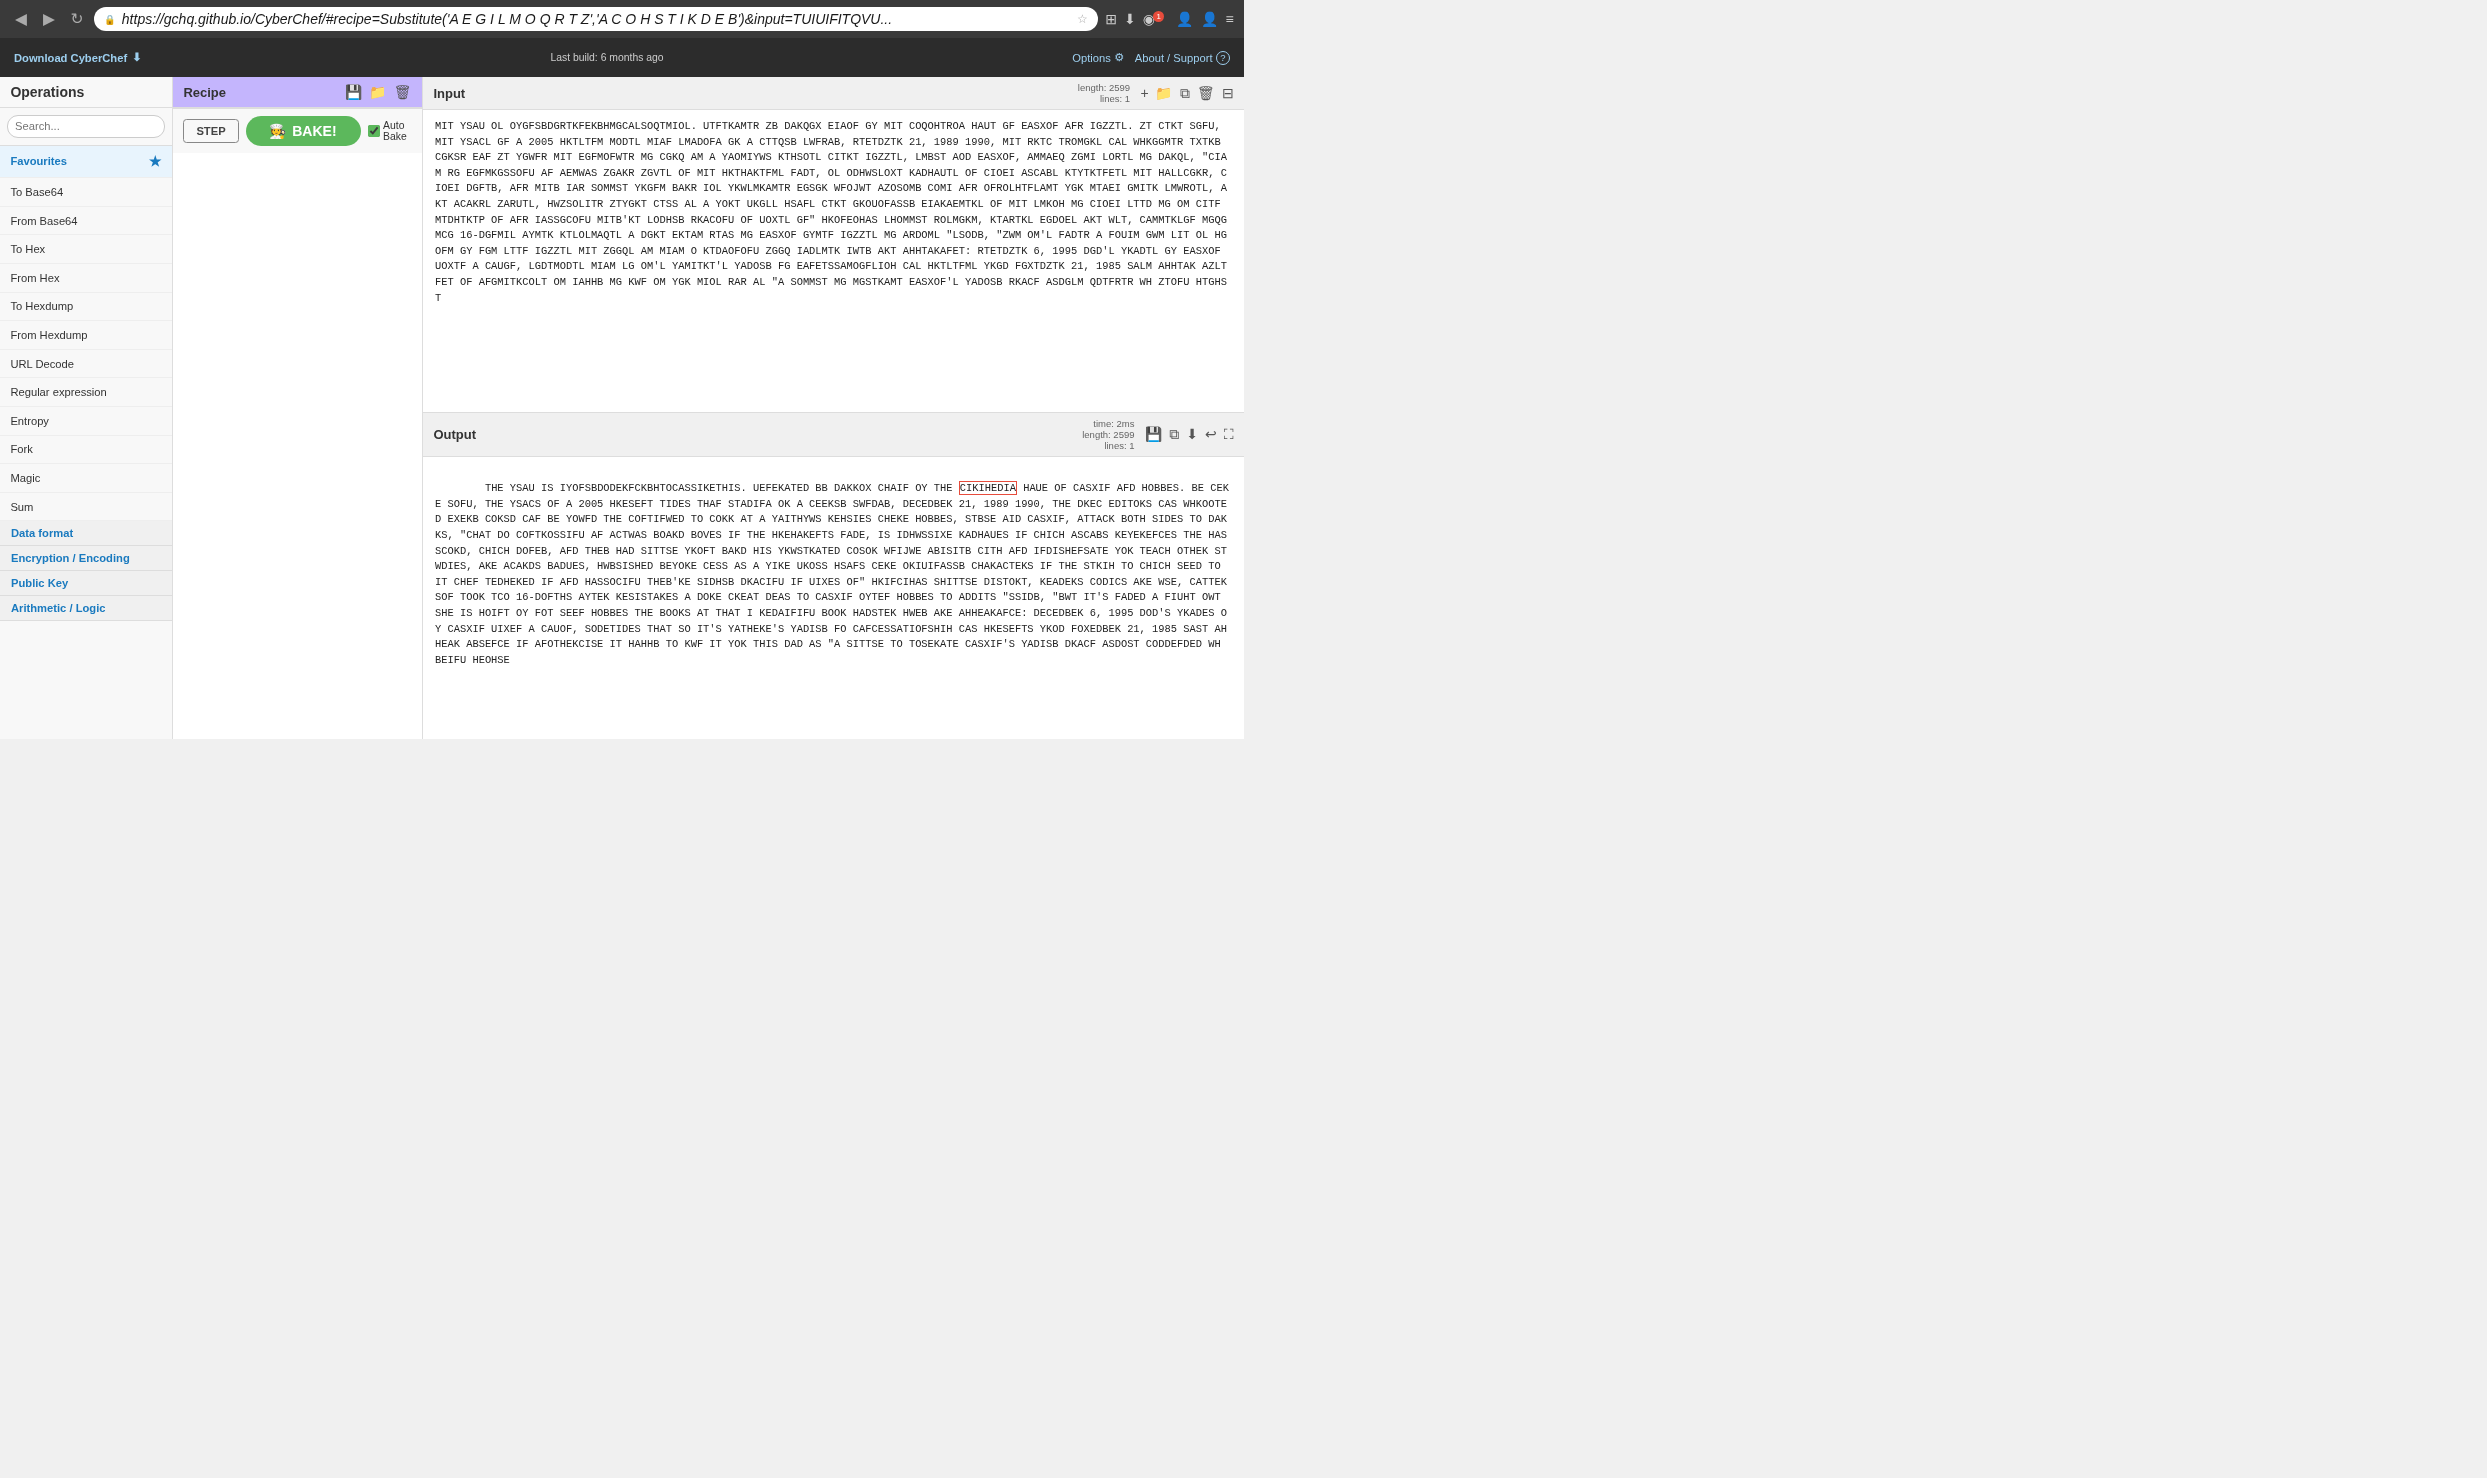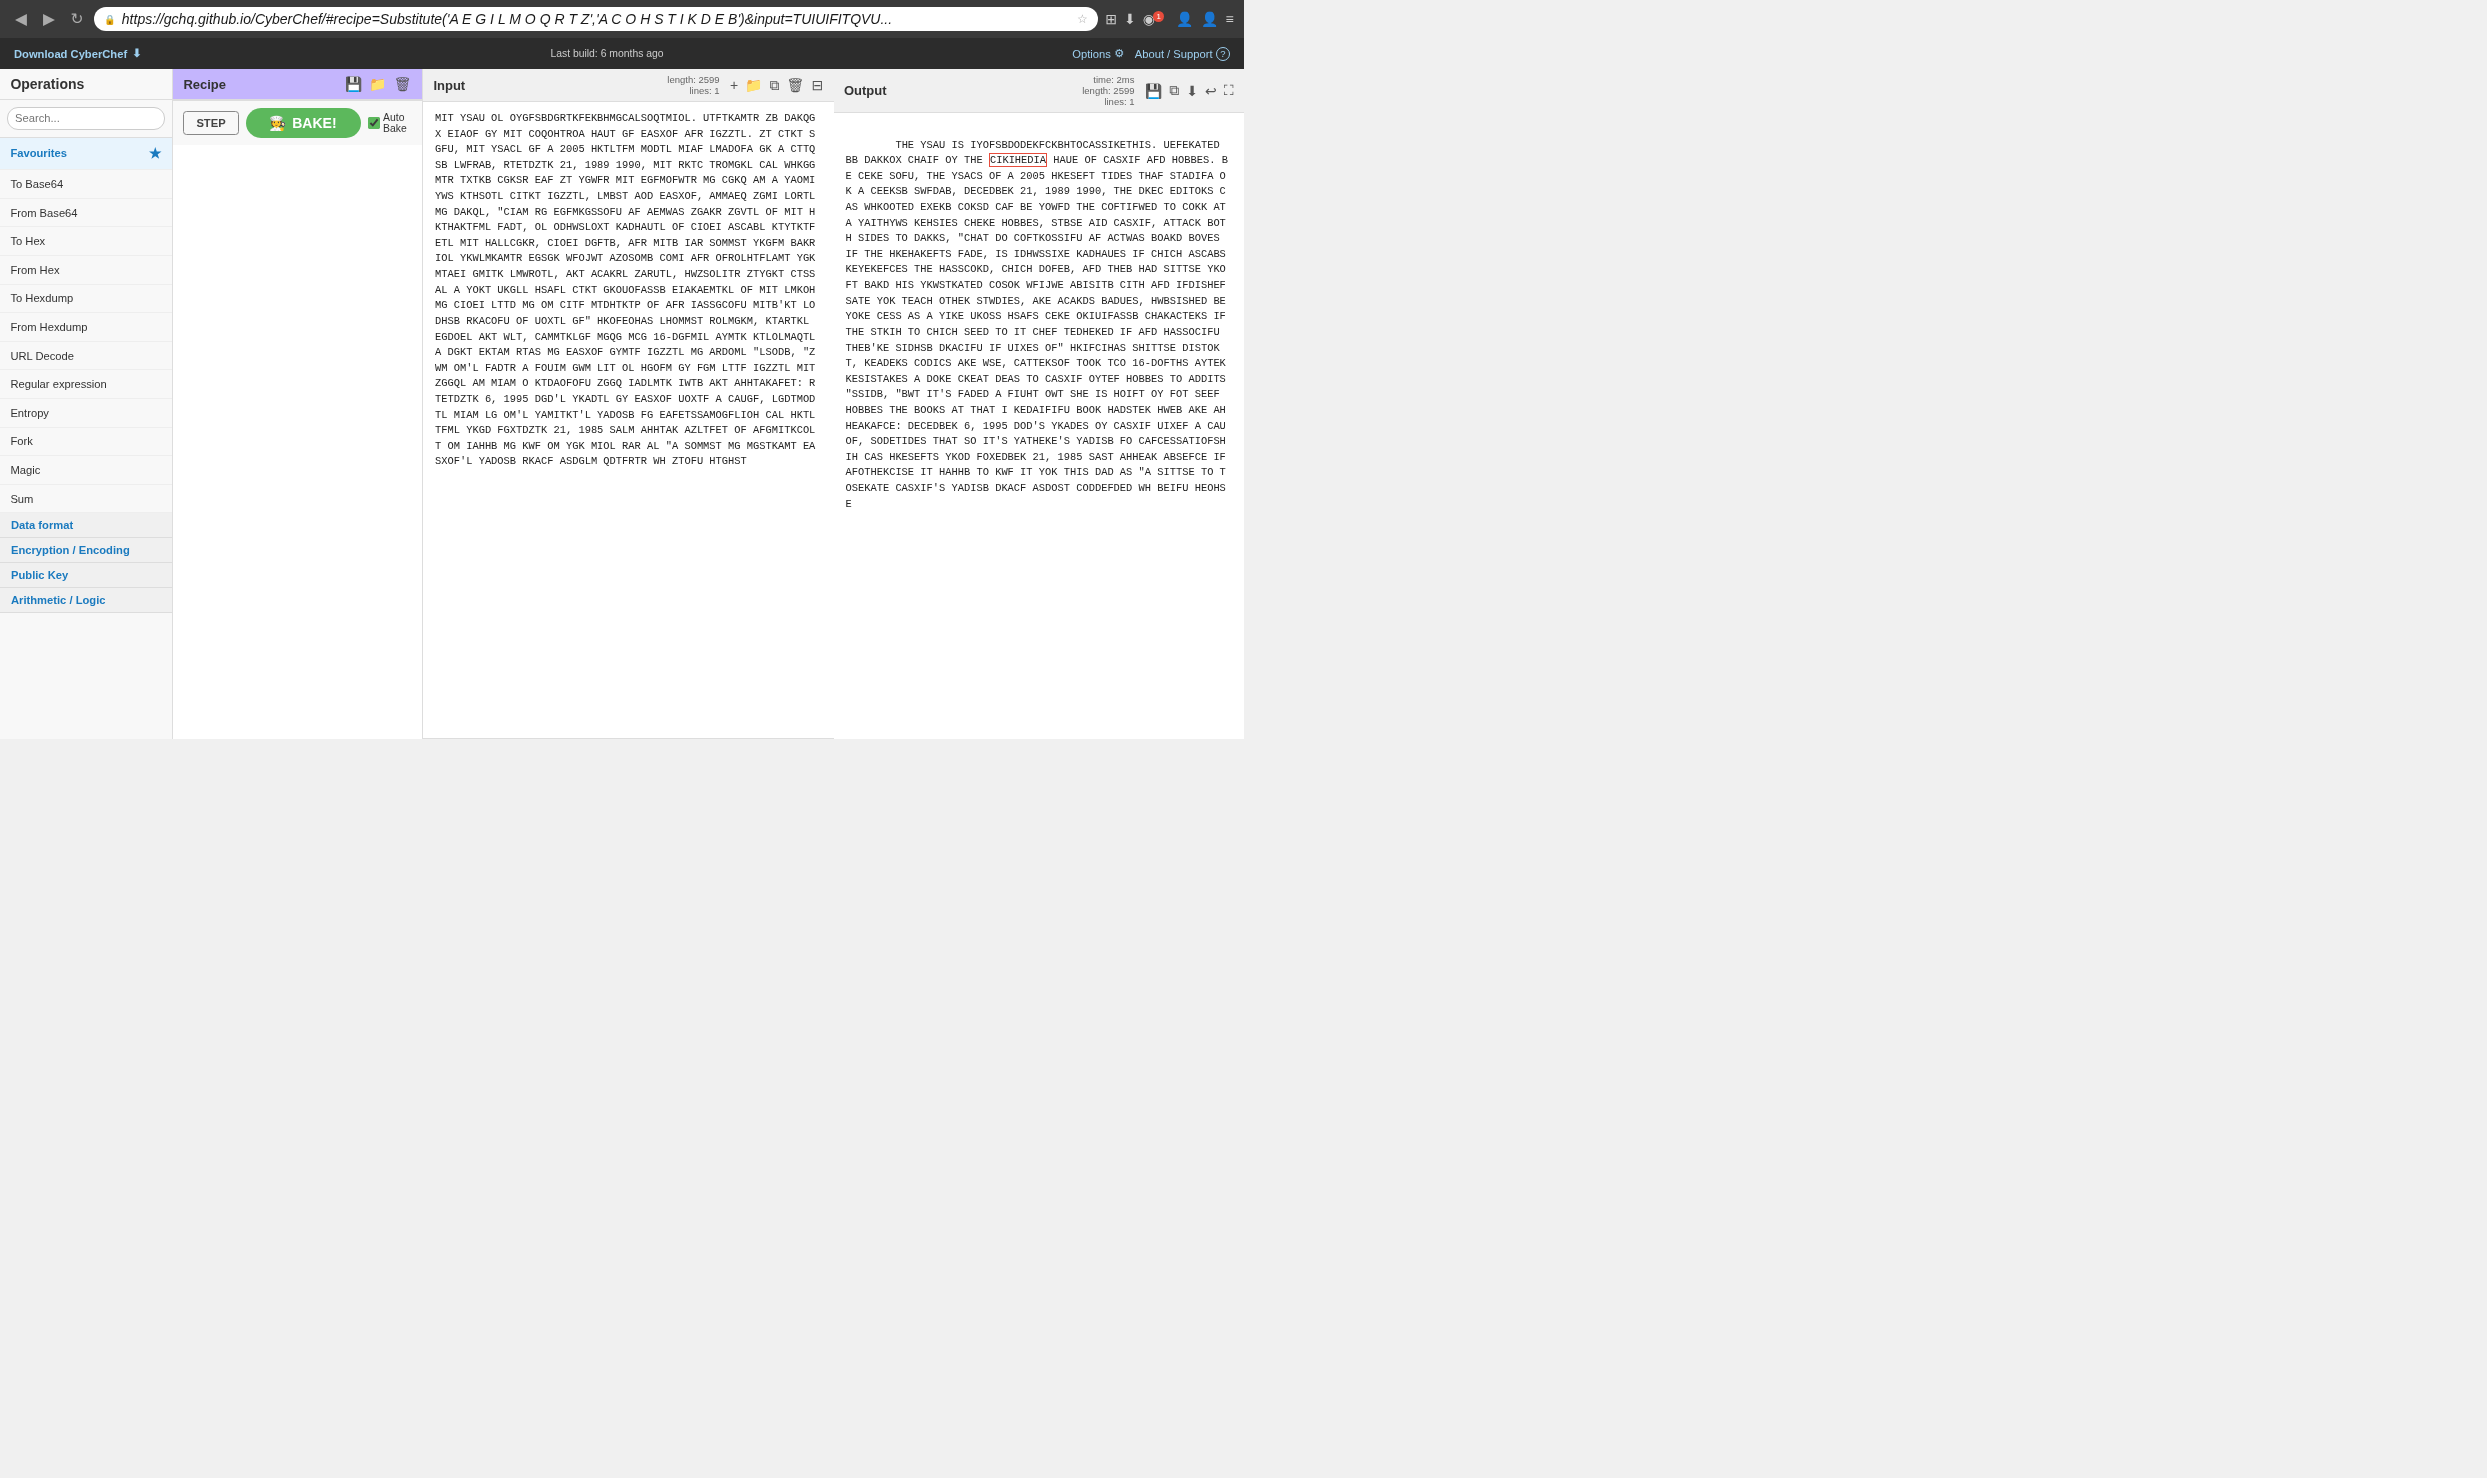--- a/index.html
+++ b/index.html
@@ -45,21 +45,21 @@
       border-radius: 7px;
       padding: 0.9px 3.5px;
       position: relative;
       top: -5.2px;
       left: -5.2px;
     }
 
     
     .app-bar {
       background: #2c2c2c;
-      height: 31px;
+      height: 39px;
       display: flex;
       align-items: center;
       padding: 0 14px;
       justify-content: space-between;
     }
     .app-bar-left {
       display: flex;
       align-items: center;
       gap: 5.2px;
       color: #9dcfef;
@@ -216,21 +216,21 @@
       gap: 3.5px;
       font-size: 10.4px;
       color: #333;
     }
     .auto-bake input[type=checkbox] { width: 12px; height: 12px; accent-color: #5cb85c; }
 
     
     .io-area {
       flex: 1;
       display: flex;
-      flex-direction: row;
+      flex-direction: column;
     }
     .io-panel {
       flex: 1;
       display: flex;
       flex-direction: column;
       border-bottom: 0.9px solid #ddd;
     }
     .io-header {
       padding: 5.2px 10.4px;
       background: #f0f0f0;

